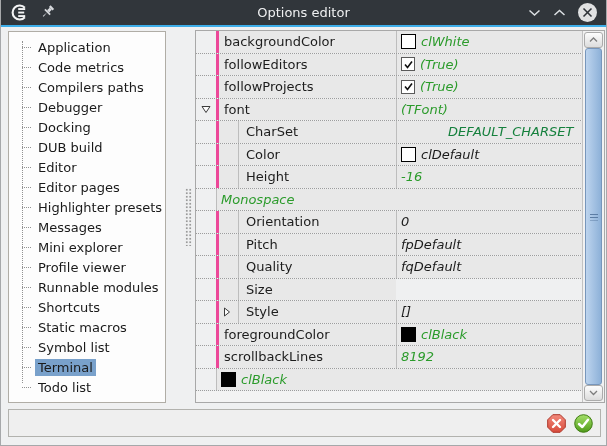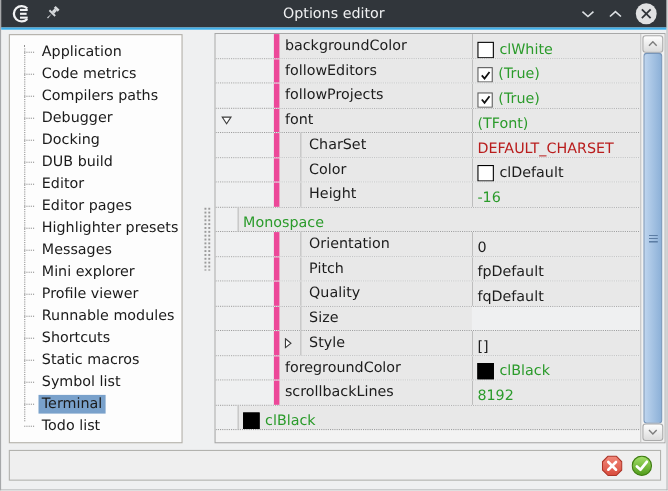--- a/index.html
+++ b/index.html
@@ -24,24 +24,24 @@
   .tree-connector{width:9px;border-top:1px dotted #929292;margin-right:4px;flex:none;}
   .tree-label{padding:1px 3px;}
   .tree-item.selected .tree-label{background:#79a1cb;}
   
   .propgrid{position:absolute;left:194px;top:30px;width:410px;height:373px;background:#f3f3f3;
             border:1px solid #a8a8a8;box-sizing:border-box;}
   .rows-viewport{position:absolute;left:0;top:0;right:21px;bottom:0;overflow:hidden;}
   .prop-row{display:flex;height:22.5px;box-sizing:border-box;border-bottom:1px dotted #9c9c9c;
             background:#eff0f1;font-size:13px;color:#1c1c1c;}
   .cell-gutter{width:20px;flex:none;display:flex;align-items:center;justify-content:center;}
-  .cell-name{width:180px;flex:none;background:#e8e8e8;border-left:5px solid #ec4899;display:flex;
-             align-items:center;padding-left:5px;box-sizing:border-box;position:relative;white-space:nowrap;overflow:hidden;margin-left:33px;}
+  .cell-name{width:180px;flex:none;background:#e8e8e8;border-left:3px solid #ec4899;display:flex;
+             align-items:center;padding-left:5px;box-sizing:border-box;position:relative;white-space:nowrap;overflow:hidden;}
   .cell-value{flex:1;background:#e8e8e8;border-left:1px solid #bdbdbd;display:flex;
-              align-items:flex-end;padding-left:4px;gap:5px;box-sizing:border-box;white-space:nowrap;overflow:hidden;}
+              align-items:center;padding-left:4px;gap:5px;box-sizing:border-box;white-space:nowrap;overflow:hidden;font-style:italic;}
   .prop-row.sub .cell-name{padding-left:27px;}
   .prop-row.sub .cell-name::before{content:'';position:absolute;left:19px;top:-1px;bottom:-1px;border-left:1px solid #bdbdbd;}
   .sub-expander{position:absolute;left:4px;top:50%;transform:translateY(-50%);display:flex;}
   .swatch{width:15px;height:15px;border:1px solid #000;box-sizing:border-box;flex:none;}
   .checkbox{width:14px;height:14px;background:#fff;border:1px solid #5a5a5a;box-sizing:border-box;
             flex:none;display:flex;align-items:center;justify-content:center;}
   
   .vscrollbar{position:absolute;right:0;top:0;bottom:0;width:21px;background:#f1f1f1;border-left:1px solid #c2c2c2;}
   .sb-btn{height:14px;margin:1px 1px;border:1px solid #ababab;border-radius:3px;
           background:linear-gradient(#fdfdfd,#dcdcdc);display:flex;align-items:center;justify-content:center;}
@@ -242,21 +242,21 @@
           <div class="cell-value">
             <span style="color: rgb(43, 155, 43);">(TFont)</span>
           </div>
         </div>
         <div class="prop-row sub">
           <div class="cell-gutter"></div>
           <div class="cell-name">
             <span>CharSet</span>
           </div>
           <div class="cell-value">
-            <span style="color: #b91c1c;">DEFAULT_CHARSET</span>
+            <span style="color: #15803d; margin-left: 47px;">DEFAULT_CHARSET</span>
           </div>
         </div>
         <div class="prop-row sub">
           <div class="cell-gutter"></div>
           <div class="cell-name">
             <span>Color</span>
           </div>
           <div class="cell-value">
             <span class="swatch" style="background: rgb(255, 255, 255);"></span>
             <span style="color: rgb(28, 28, 28);">clDefault</span>

